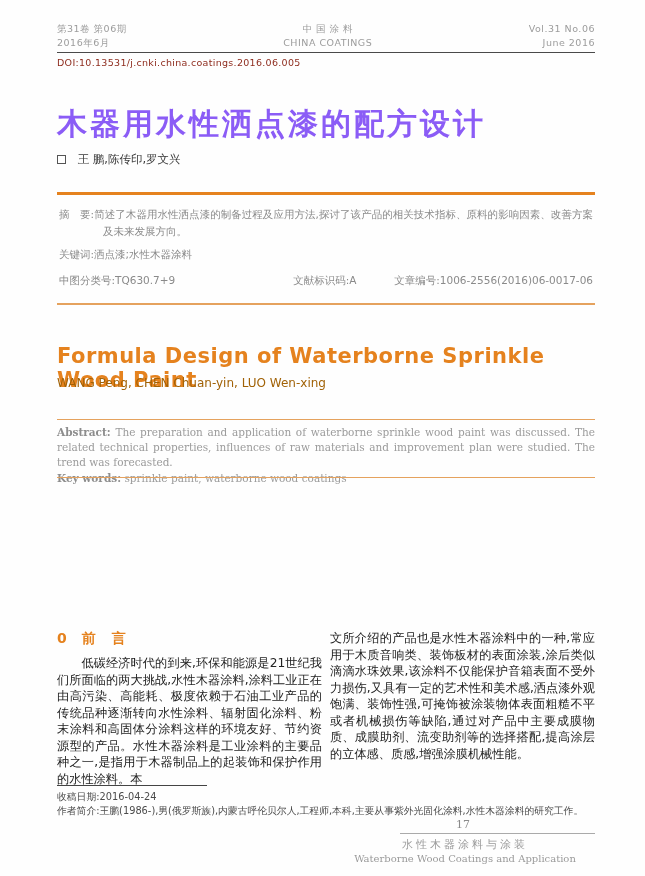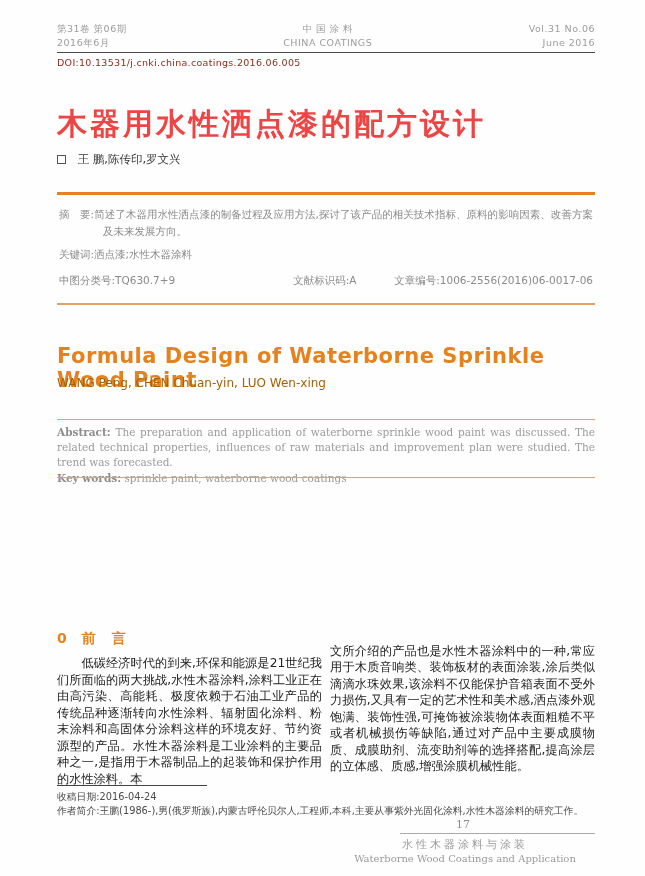--- a/index.html
+++ b/index.html
@@ -11,21 +11,21 @@
   
   .hdr { position:absolute; top:22px; left:57px; right:50px;
          display:flex; justify-content:space-between;
          font-size:9.5px; line-height:14px; color:#9c9c9c; letter-spacing:0.5px; }
   .hdr .c { text-align:center; }
   .hdr .r { text-align:right; }
   .hdr-rule { position:absolute; top:52px; left:57px; right:50px; border-top:1px solid #4a4a4a; }
   .doi { position:absolute; top:57px; left:57px; font-size:9.5px; color:#8e2c1e; letter-spacing:0.3px; }
   
   .title-cn { position:absolute; top:104px; left:57px; right:50px;
-              font-size:30px; font-weight:bold; color:#ef4444; letter-spacing:3px; }
+              font-size:30px; font-weight:bold; color:#8b5cf6; letter-spacing:3px; }
   .authors-cn { position:absolute; top:152px; left:57px; font-size:11.5px; color:#3a3a3a; }
   .authors-cn .marker { display:inline-block; width:9px; height:9px; border:1px solid #555;
                         margin-right:8px; vertical-align:-1px; background:#fff; }
   .affil-cn { position:absolute; top:169px; left:73px; font-size:10.5px; color:#555; letter-spacing:0.5px; }
   
   .abs-box { position:absolute; top:192px; left:57px; right:50px;
              border-top:3px solid #e5821e; border-bottom:2px solid #e5a25e;
              padding:11px 2px 14px 2px; color:#8a8a8a; font-size:10.5px; line-height:17px; }
   .abs-box .abs-p { padding-left:44px; text-indent:-44px; text-align:justify; }
   .abs-box .kw-p { margin-top:6px; }
@@ -39,21 +39,21 @@
   .affil-en { position:absolute; top:401px; left:57px; font-size:10px; color:#9a9a9a;
               font-family:"DejaVu Serif","Liberation Serif",serif; font-style:italic; }
   .rule-orange-1 { position:absolute; top:419px; left:57px; right:50px; border-top:1.5px solid #e5a25e; }
   .abs-en { position:absolute; top:425px; left:57px; right:50px;
             font-family:"DejaVu Serif","Liberation Serif",serif;
             font-size:10.5px; line-height:15px; color:#9b9b9b; text-align:justify; }
   .abs-en .lblb { font-weight:bold; color:#8d8d8d; }
   .kw-en { margin-top:1px; }
   .rule-orange-2 { position:absolute; top:477px; left:57px; right:50px; border-top:1.5px solid #e5a25e; }
   
-  .cols { position:absolute; top:630px; left:57px; right:50px; display:flex; gap:8px;align-items:center; }
+  .cols { position:absolute; top:630px; left:57px; right:50px; display:flex; gap:8px; }
   .col { flex:1 1 0; }
   .sec-h { font-size:14px; font-weight:bold; color:#e5821e; margin-bottom:7px; letter-spacing:1px; }
   .sec-h .num { margin-right:14px; }
   .body-p { font-size:12.2px; line-height:16.5px; color:#222; text-align:justify; }
   .indent { text-indent:2em; }
   
   .footnote { position:absolute; top:769px; left:57px; right:50px;
               font-size:9.8px; line-height:14px; color:#4a4a4a;margin-top:16px; }
   .fn-rule { width:150px; border-top:1px solid #444; margin-bottom:4px; }
   

